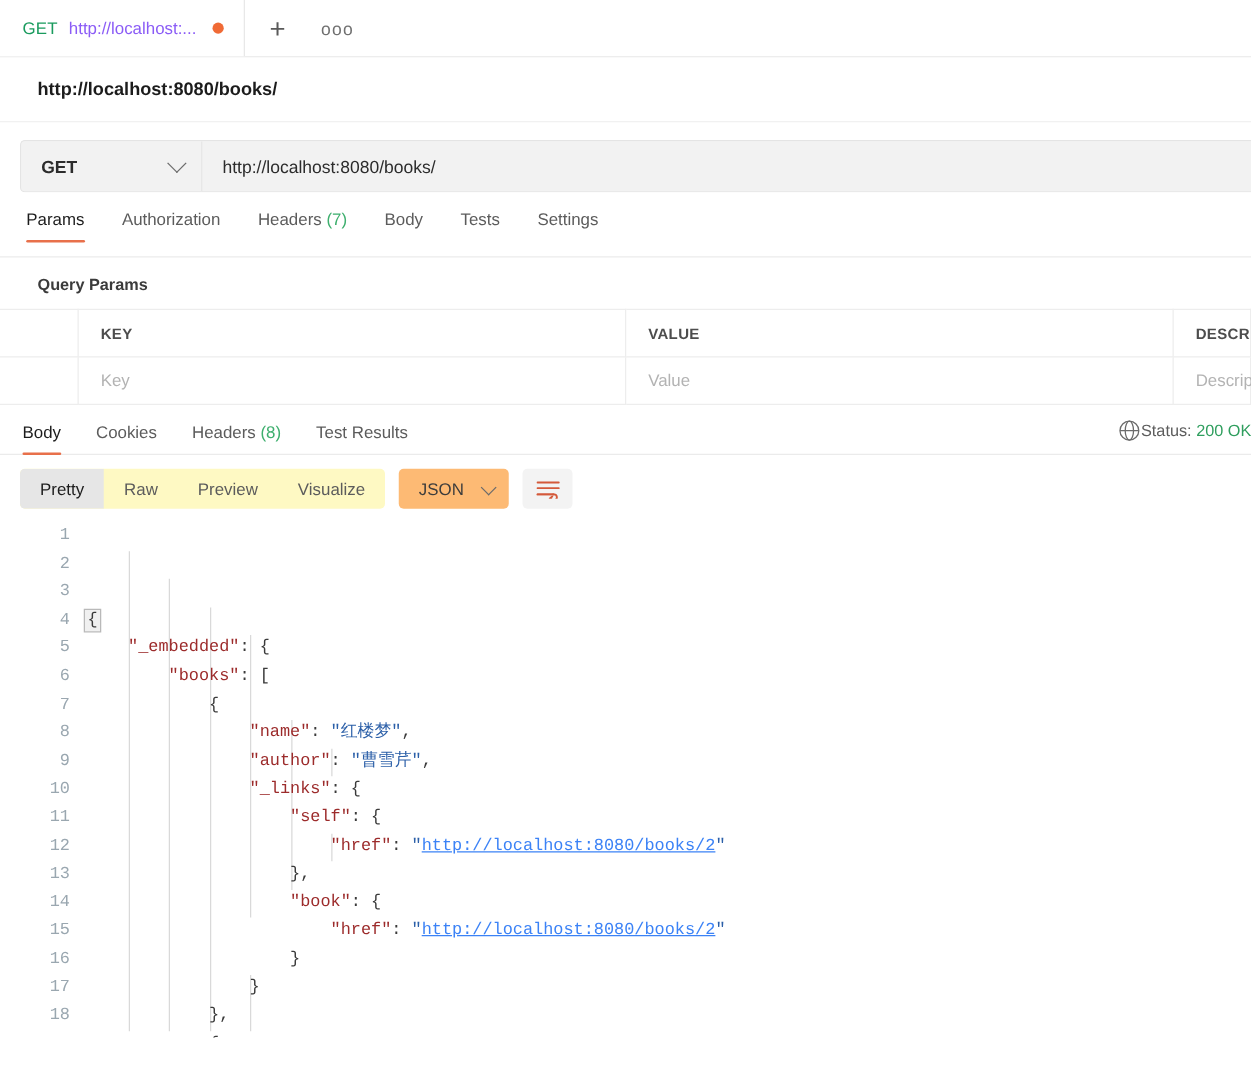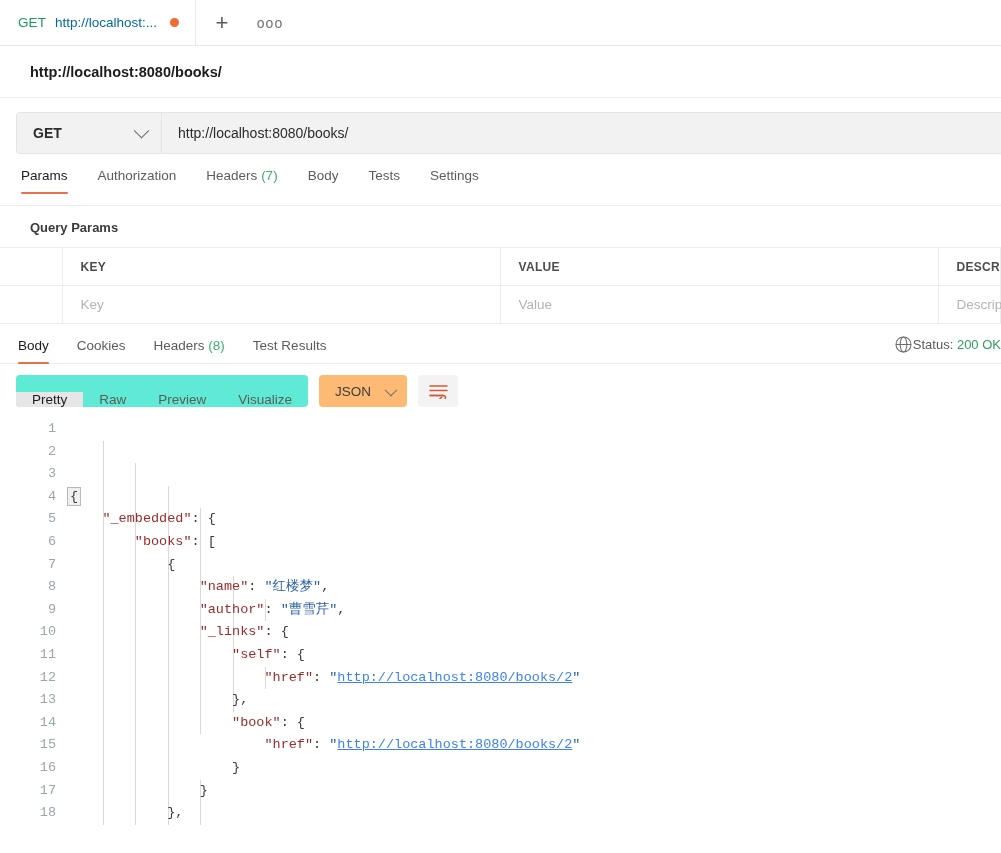--- a/index.html
+++ b/index.html
@@ -30,21 +30,21 @@
     cursor: pointer;
   }
   .req-tab .method {
     font-size: 13.5px;
     color: #1a9b5e;
     font-weight: 400;
     letter-spacing: .1px;
   }
   .req-tab .tname {
     font-size: 13.5px;
-    color: #0369a1;
+    color: #8b5cf6;
     white-space: nowrap;
     overflow: hidden;
     flex: 1;
   }
   .dot-unsaved {
     width: 9px; height: 9px; border-radius: 50%;
     background: #f06a35; flex: 0 0 auto;
   }
   .tab-plus, .tab-more {
     display: flex; align-items: center; justify-content: center;
@@ -206,25 +206,24 @@
 
   
   .body-toolbar {
     display: flex;
     align-items: center;
     gap: 11px;
     padding: 11px 0 11px 16px;
   }
   .seg {
     display: flex;
-    background: #5eead4;
+    background: #fef9c3;
     border-radius: 4px;
     overflow: hidden;
     height: 32px;
-    align-items: flex-end;
   }
   .seg-item {
     display: flex; align-items: center;
     padding: 0 16px;
     font-size: 13.5px;
     color: #5c5c5c;
     cursor: pointer;
   }
   .seg-item.active { background: #e6e6e6; color: #1c1c1c; }
   .fmt-select {

